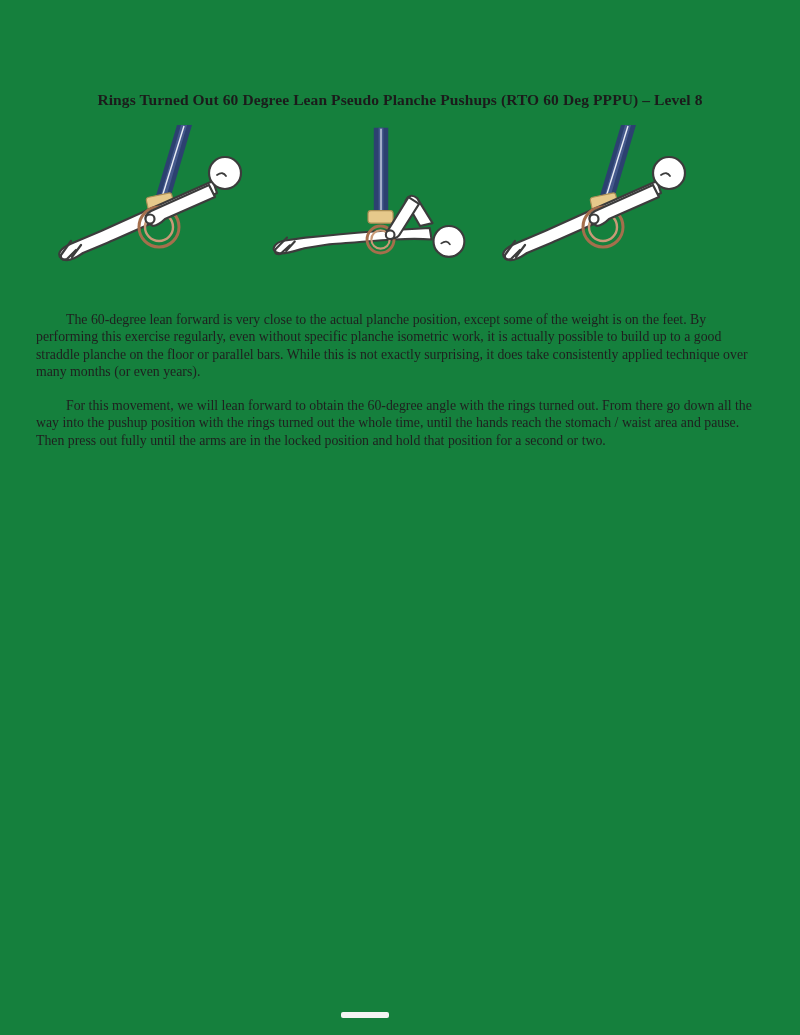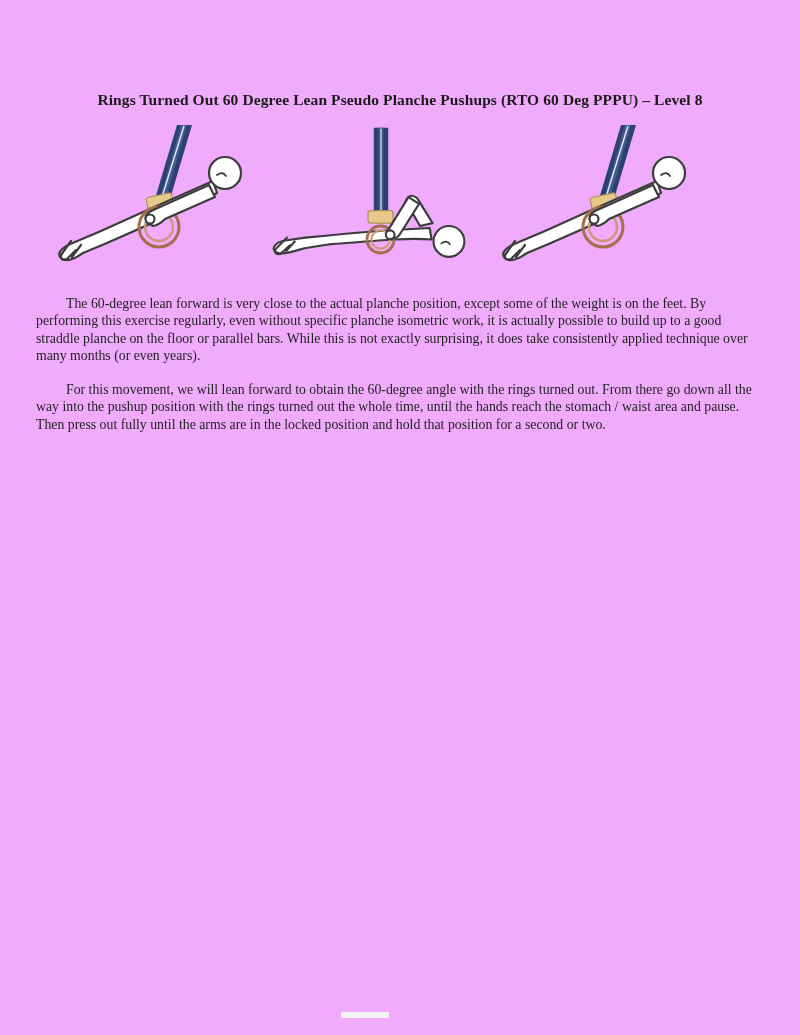--- a/index.html
+++ b/index.html
@@ -1,19 +1,19 @@
 <!DOCTYPE html>
 <html><head>
 <meta charset="utf-8">
 <style>
   html, body { margin:0; padding:0; background:#ffffff; }
   .page {
     position:relative;
     width:800px; height:1035px;
-    background:#f0abfc;
+    background:#15803d;
     font-family:"Liberation Serif", serif;
     color:#1f1f1f;
     overflow:hidden;
   }
   .doc-title {
     margin:91px 36px 0 36px;
     text-align:center;
     font-size:15.5px;
     font-weight:bold;
     letter-spacing:0.1px;
@@ -22,21 +22,21 @@
   .figure-row {
     display:flex;
     align-items:flex-start;
     margin:16px 0 0 40px;
     height:150px;
   }
   .figure-row svg { display:block; }
   .fig { width:212px; height:150px; }
   .fig + .fig { margin-left:10px; }
   .content {
-    margin:20px 36px 0 36px;
+    margin:36px 36px 0 36px;
     font-size:13.8px;
     line-height:17.3px;
     text-align:left;
   }
   .content p {
     margin:0 0 17px 0;
     text-indent:30px;
   }
   .faint-footer {
     position:absolute;

